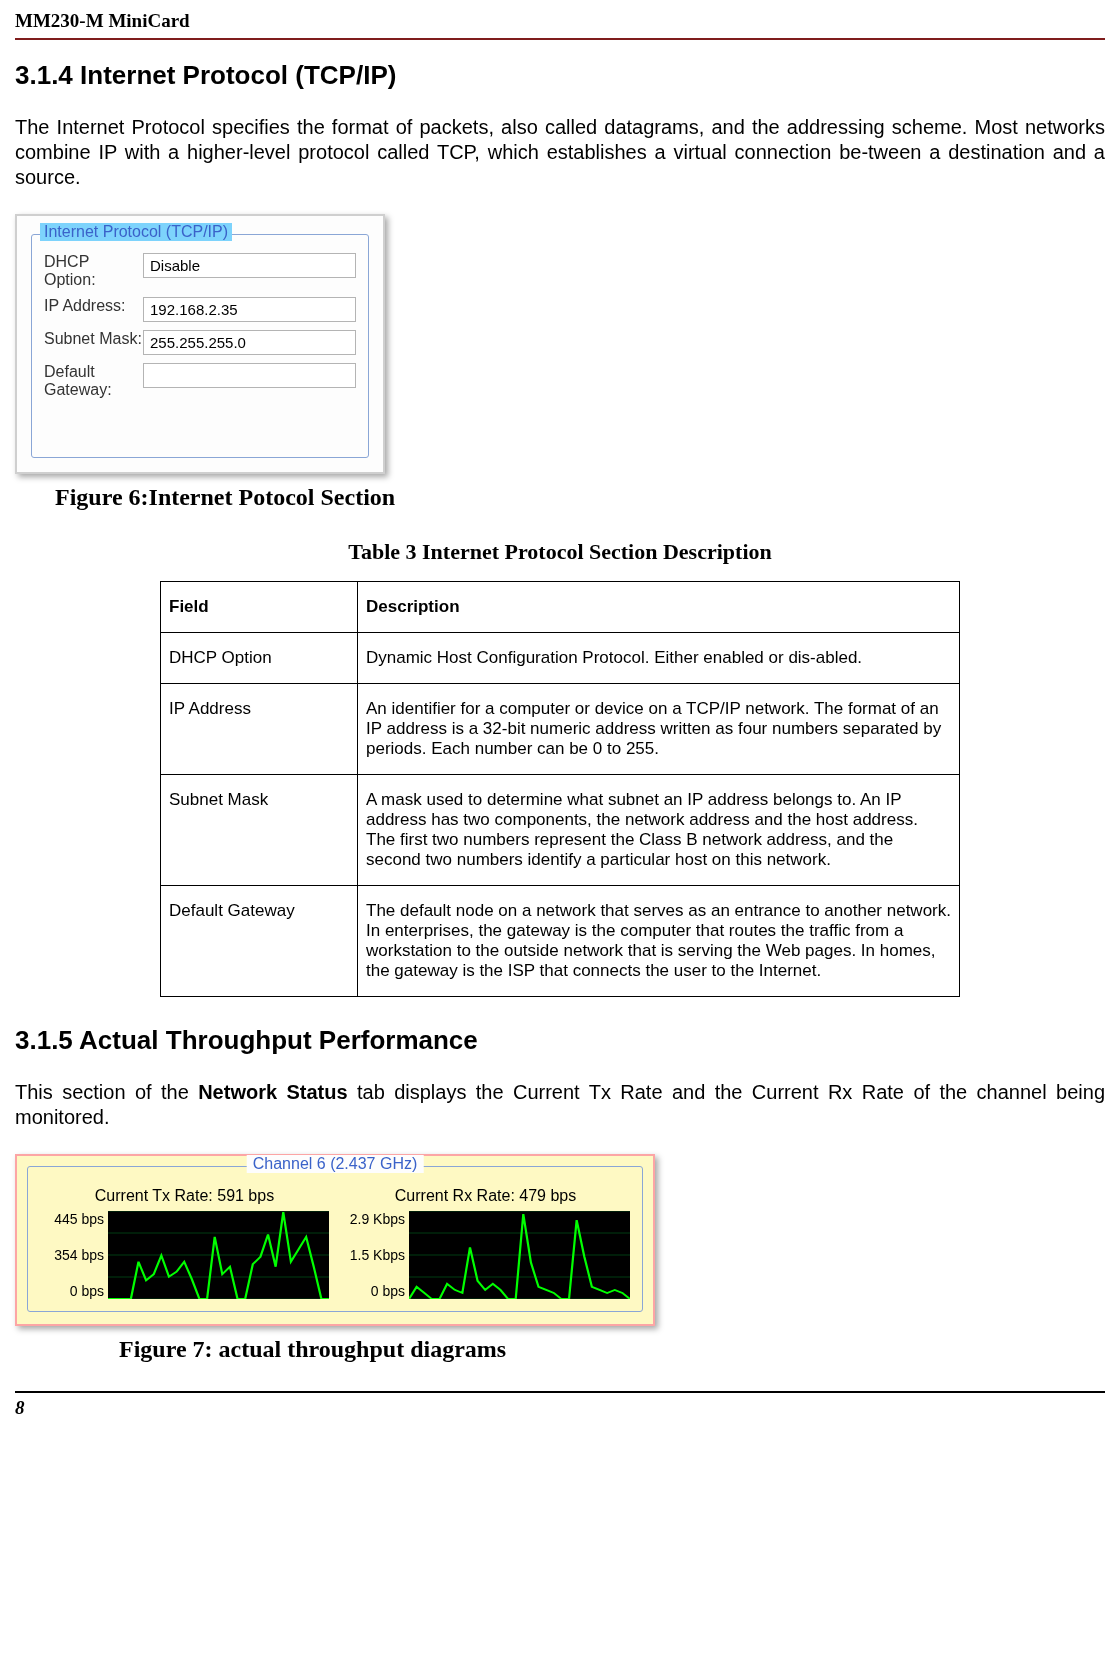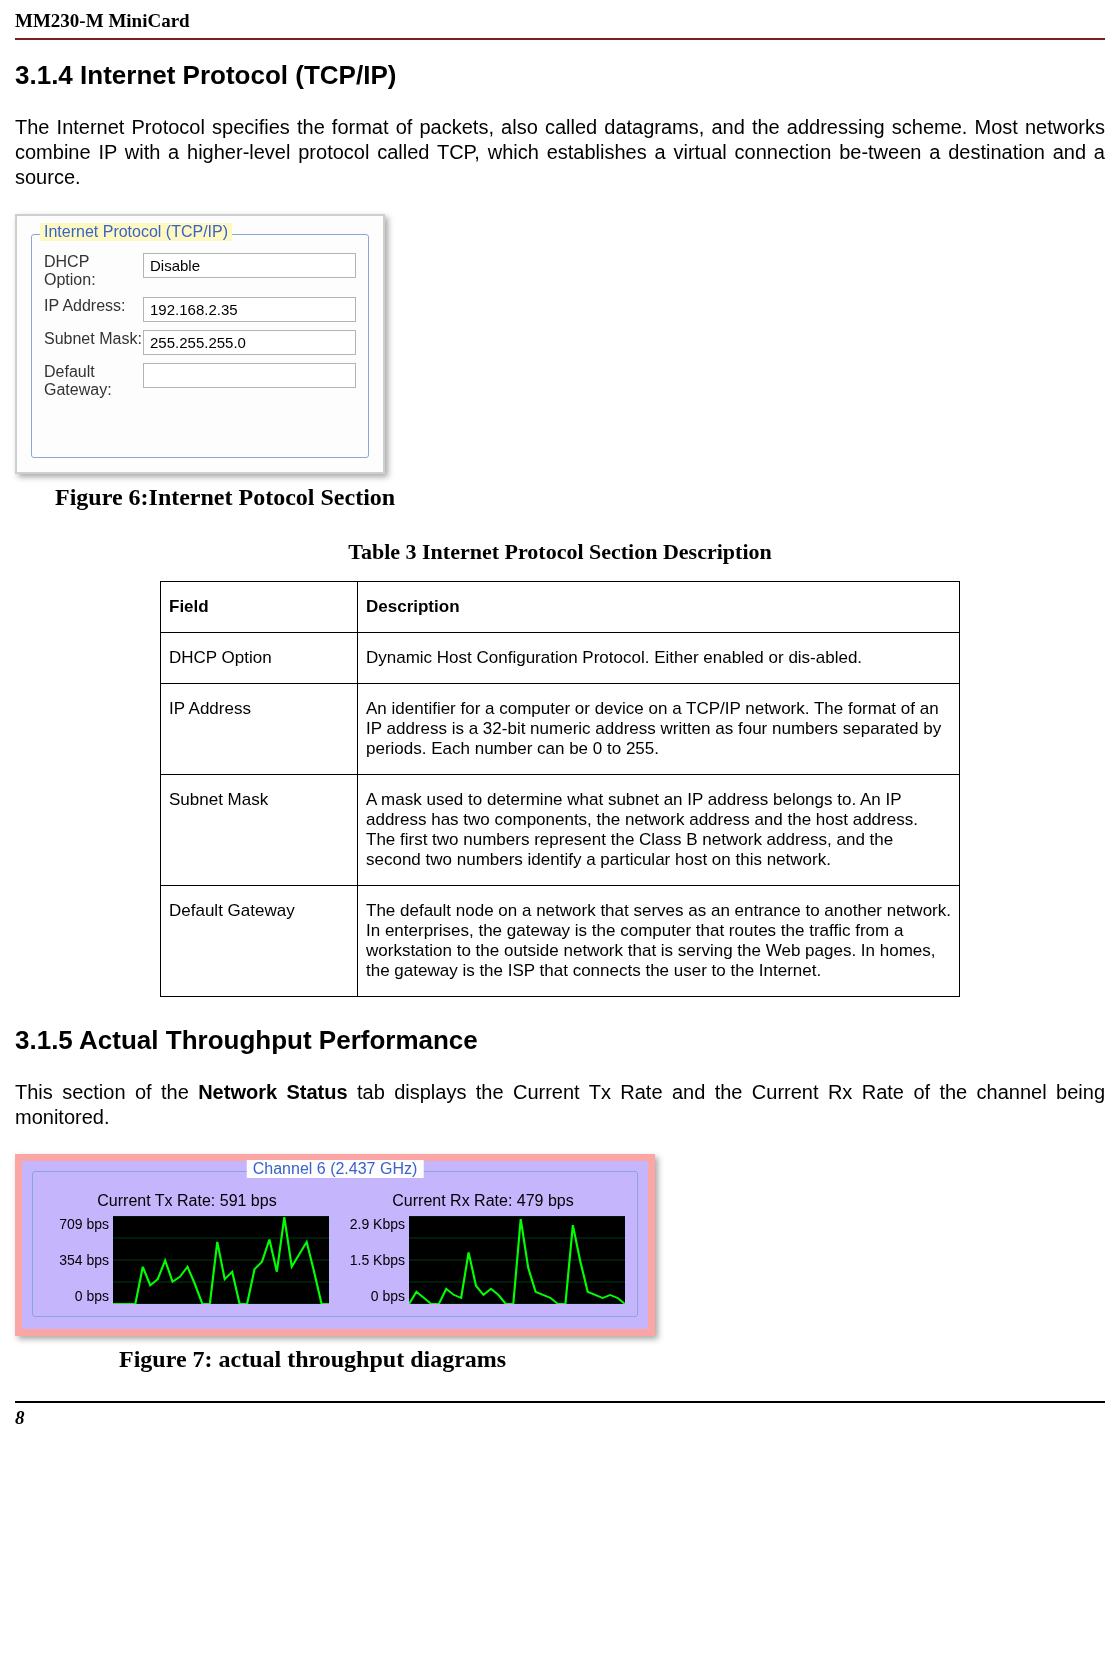--- a/index.html
+++ b/index.html
@@ -80,21 +80,21 @@
     border: 1px solid #8aa6d6;
     border-radius: 3px;
     height: 100%;
     position: relative;
     padding: 18px 12px 12px 12px;
     box-sizing: border-box;
   }
   .group-title {
     position: absolute;
     top: -12px; left: 8px;
-    background: #fef9c3;
+    background: #7dd3fc;
     padding: 0 4px;
     color: #3a62c9;
     font-size: 16px;
   }
   .form-row {
     display: flex;
     align-items: flex-start;
     margin-bottom: 8px;
   }
   .form-label {
@@ -109,22 +109,22 @@
     border: 1px solid #b4b4b4;
     background: #fff;
     font-size: 15px;
     padding: 0 6px;
     font-family: Tahoma, Arial, sans-serif;
     box-sizing: border-box;
   }
   
   .through-panel {
     width: 640px;
-    background: #c4b5fd;
-    border: 7px solid #fca5a5;
+    background: #fef9c3;
+    border: 2px solid #fca5a5;
     box-shadow: 3px 3px 6px rgba(0,0,0,0.35);
     padding: 10px 10px 12px 10px;
     box-sizing: border-box;
     margin-bottom: 4px;
   }
   .through-groupbox {
     border: 1px solid #8aa6d6;
     border-radius: 3px;
     position: relative;
     padding: 20px 12px 12px 12px;
@@ -254,21 +254,21 @@
   </p>
 
   <div class="through-panel">
     <div class="through-groupbox">
       <div class="through-title">Channel 6 (2.437 GHz)</div>
 
       <div class="thr-half">
         <div class="thr-label">Current Tx Rate: 591 bps</div>
         <div class="thr-chart-row">
           <div class="thr-yaxis">
-            <span>709 bps</span>
+            <span>445 bps</span>
             <span>354 bps</span>
             <span>0 bps</span>
           </div>
           <div class="thr-chart">
             <svg id="tx-svg" viewBox="0 0 100 50" preserveAspectRatio="none" style="width:100%;height:100%;">
               <g stroke="#0a3" stroke-width="0.3" opacity="0.6">
                 <line x1="0" y1="0" x2="100" y2="0"></line>
                   <line x1="0" y1="12.5" x2="100" y2="12.5"></line>
                   <line x1="0" y1="25" x2="100" y2="25"></line>
                   <line x1="0" y1="37.5" x2="100" y2="37.5"></line>

